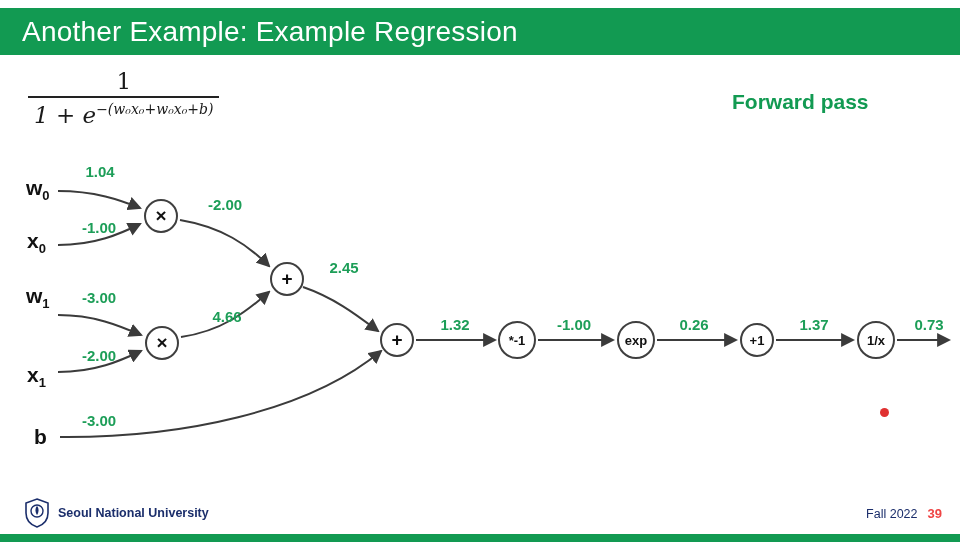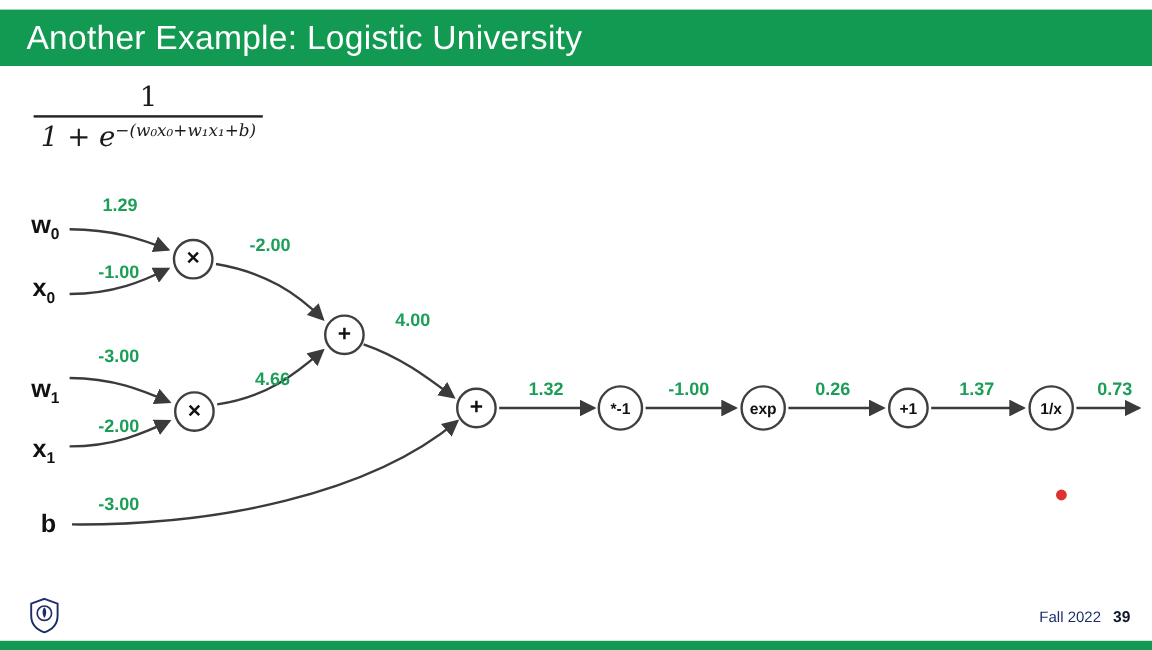--- a/index.html
+++ b/index.html
@@ -61,41 +61,42 @@
     display:flex;align-items:center;
   }
   .footer .logo{margin-left:24px;}
   .footer .inst{margin-left:8px;display:flex;flex-direction:column;justify-content:center;}
   .footer .inst .uni{color:#1b2e6b;font-weight:700;font-size:12.5px;line-height:15px;}
   .footer .inst .school{color:#46526e;font-size:12px;line-height:15px;}
   .footer .right{
     margin-left:auto;margin-right:18px;display:flex;align-items:baseline;gap:10px;text-align:right;
   }
   .footer .right .term{color:#1b2e6b;font-size:12.5px;}
-  .footer .right .page{color:#0f172a;font-size:13px;font-weight:700;}
+  .footer .right .page{color:#ef4444;font-size:13px;font-weight:700;}
   .bottom-strip{
     position:absolute;left:0;bottom:0;width:960px;height:8px;background:#129a52;
   }
 </style>
 </head>
 <body>
 
 <div class="slide">
 
   <div class="title-bar">
-    <h1>Another Example: Logistic University</h1>
+    <h1>Another Example: Example Regression</h1>
   </div>
 
   <div class="formula">
     <span class="frac">
       <span class="num">1</span>
-      <span class="den"><span class="den-base">1 + e</span><sup>−(w₀x₀+w₁x₁+b)</sup></span>
+      <span class="den"><span class="den-base">1 + e</span><sup>−(w₀x₀+w₀x₀+b)</sup></span>
     </span>
   </div>
 
+  <div class="forward-pass">Forward pass</div>
 
   <svg class="edges" width="960" height="542">
     <defs>
       <marker id="arrow" viewBox="0 0 10 10" refX="8.5" refY="5" markerWidth="7" markerHeight="7" orient="auto-start-reverse">
         <path d="M0,0 L10,5 L0,10 z" fill="#3b3b3b"></path>
       </marker>
     </defs>
     <g fill="none" stroke="#3b3b3b" stroke-width="2" marker-end="url(#arrow)">
       <path d="M58,191 C95,191 120,200 140,208"></path>
       <path d="M58,245 C95,245 120,234 140,224"></path>
@@ -117,48 +118,49 @@
   <div class="node op-big" style="left:145px;top:326px;width:34px;height:34px">×</div>
   <div class="node op-big" style="left:270px;top:262px;width:34px;height:34px">+</div>
   <div class="node op-big" style="left:380px;top:323px;width:34px;height:34px">+</div>
   <div class="node" style="left:498px;top:321px;width:38px;height:38px">*-1</div>
   <div class="node" style="left:617px;top:321px;width:38px;height:38px">exp</div>
   <div class="node" style="left:740px;top:323px;width:34px;height:34px">+1</div>
   <div class="node" style="left:857px;top:321px;width:38px;height:38px">1/x</div>
 
   <div class="in-label" style="left:26px;top:176px"><span>w</span><sub>0</sub></div>
   <div class="in-label" style="left:27px;top:229px"><span>x</span><sub>0</sub></div>
-  <div class="in-label" style="left:26px;top:313px"><span>w</span><sub>1</sub></div>
+  <div class="in-label" style="left:26px;top:284px"><span>w</span><sub>1</sub></div>
   <div class="in-label" style="left:27px;top:363px"><span>x</span><sub>1</sub></div>
   <div class="in-label" style="left:34px;top:425px"><span>b</span><sub></sub></div>
 
-  <div class="val" style="left:100px;top:163px">1.29</div>
+  <div class="val" style="left:100px;top:163px">1.04</div>
   <div class="val" style="left:99px;top:219px">-1.00</div>
   <div class="val" style="left:99px;top:289px">-3.00</div>
   <div class="val" style="left:99px;top:347px">-2.00</div>
   <div class="val" style="left:99px;top:412px">-3.00</div>
 
   <div class="val" style="left:225px;top:196px">-2.00</div>
   <div class="val" style="left:227px;top:308px">4.66</div>
-  <div class="val" style="left:344px;top:259px">4.00</div>
+  <div class="val" style="left:344px;top:259px">2.45</div>
   <div class="val" style="left:455px;top:316px">1.32</div>
   <div class="val" style="left:574px;top:316px">-1.00</div>
   <div class="val" style="left:694px;top:316px">0.26</div>
   <div class="val" style="left:814px;top:316px">1.37</div>
   <div class="val" style="left:929px;top:316px">0.73</div>
 
   <div class="red-dot"></div>
 
   <div class="footer">
     <svg class="logo" width="26" height="30" viewBox="0 0 26 30">
       <path d="M13 1 L24 5 V15 C24 23 19 27 13 29 C7 27 2 23 2 15 V5 Z" fill="none" stroke="#1b2e6b" stroke-width="1.6"></path>
       <circle cx="13" cy="13" r="6" fill="none" stroke="#1b2e6b" stroke-width="1.4"></circle>
       <path d="M13 8 C15 10 15 14 13 17 C11 14 11 10 13 8 Z" fill="#1b2e6b"></path>
     </svg>
     <div class="inst">
+      <span class="uni">Seoul National University</span>
     </div>
     <div class="right">
       <span class="term">Fall 2022</span>
       <span class="page">39</span>
     </div>
   </div>
 
   <div class="bottom-strip"></div>
 
 </div>

